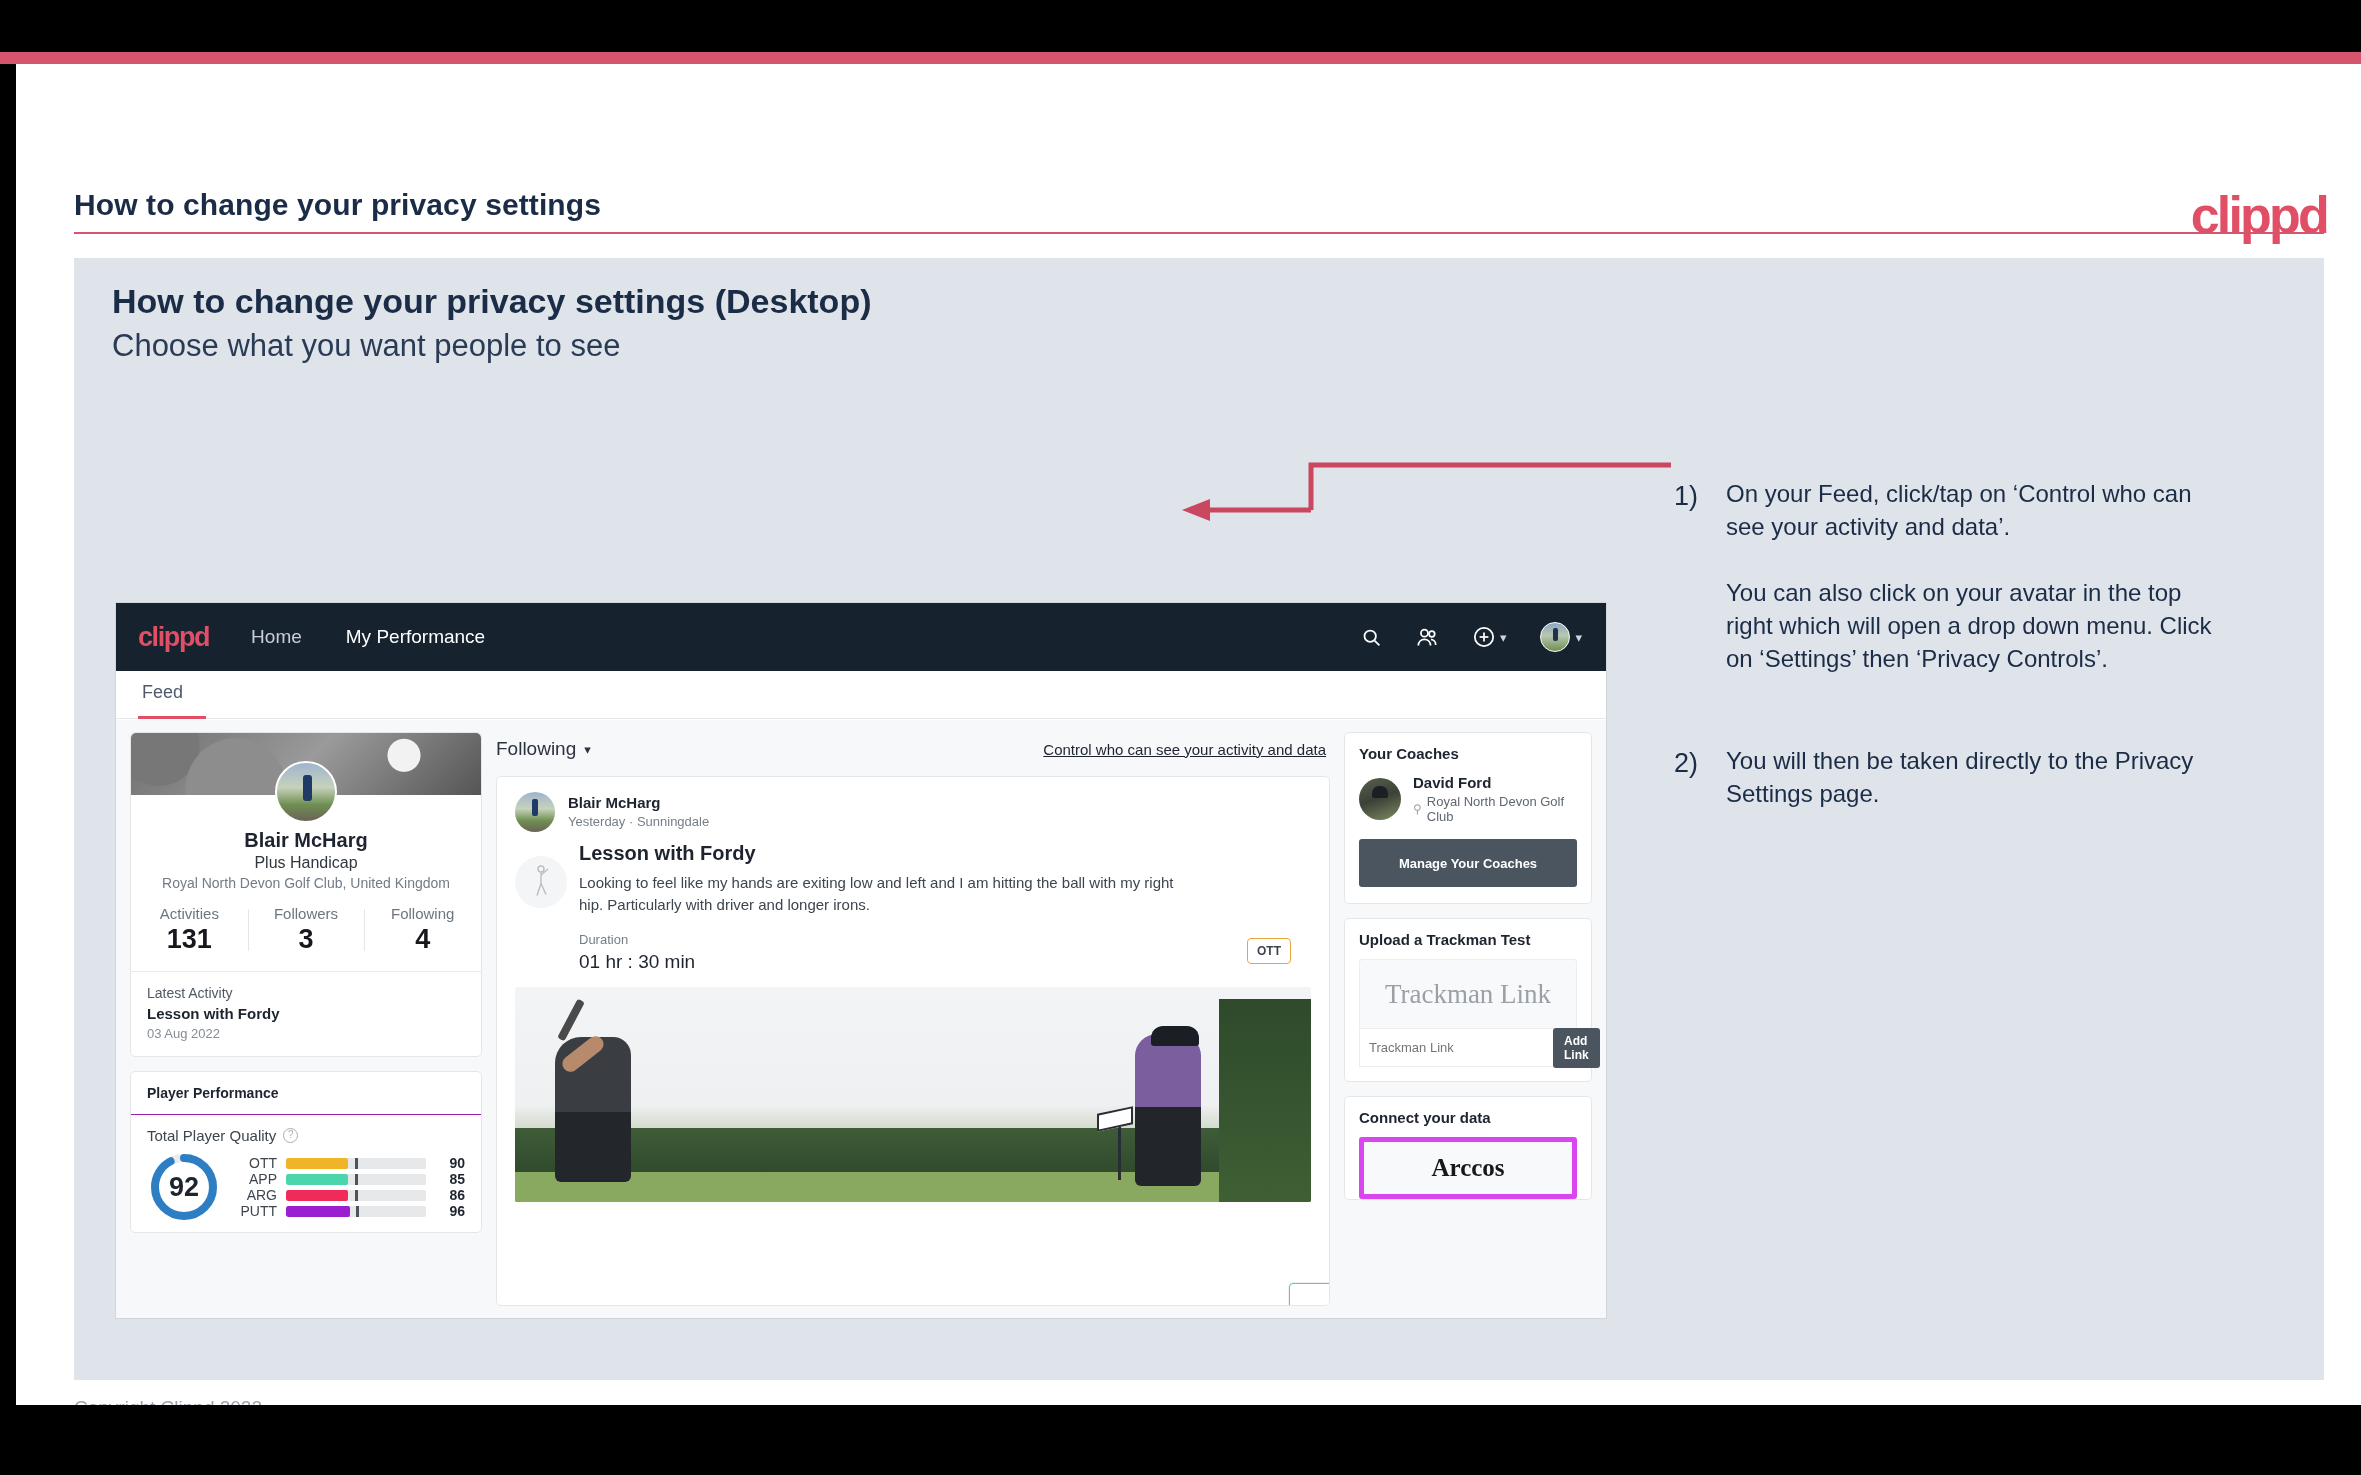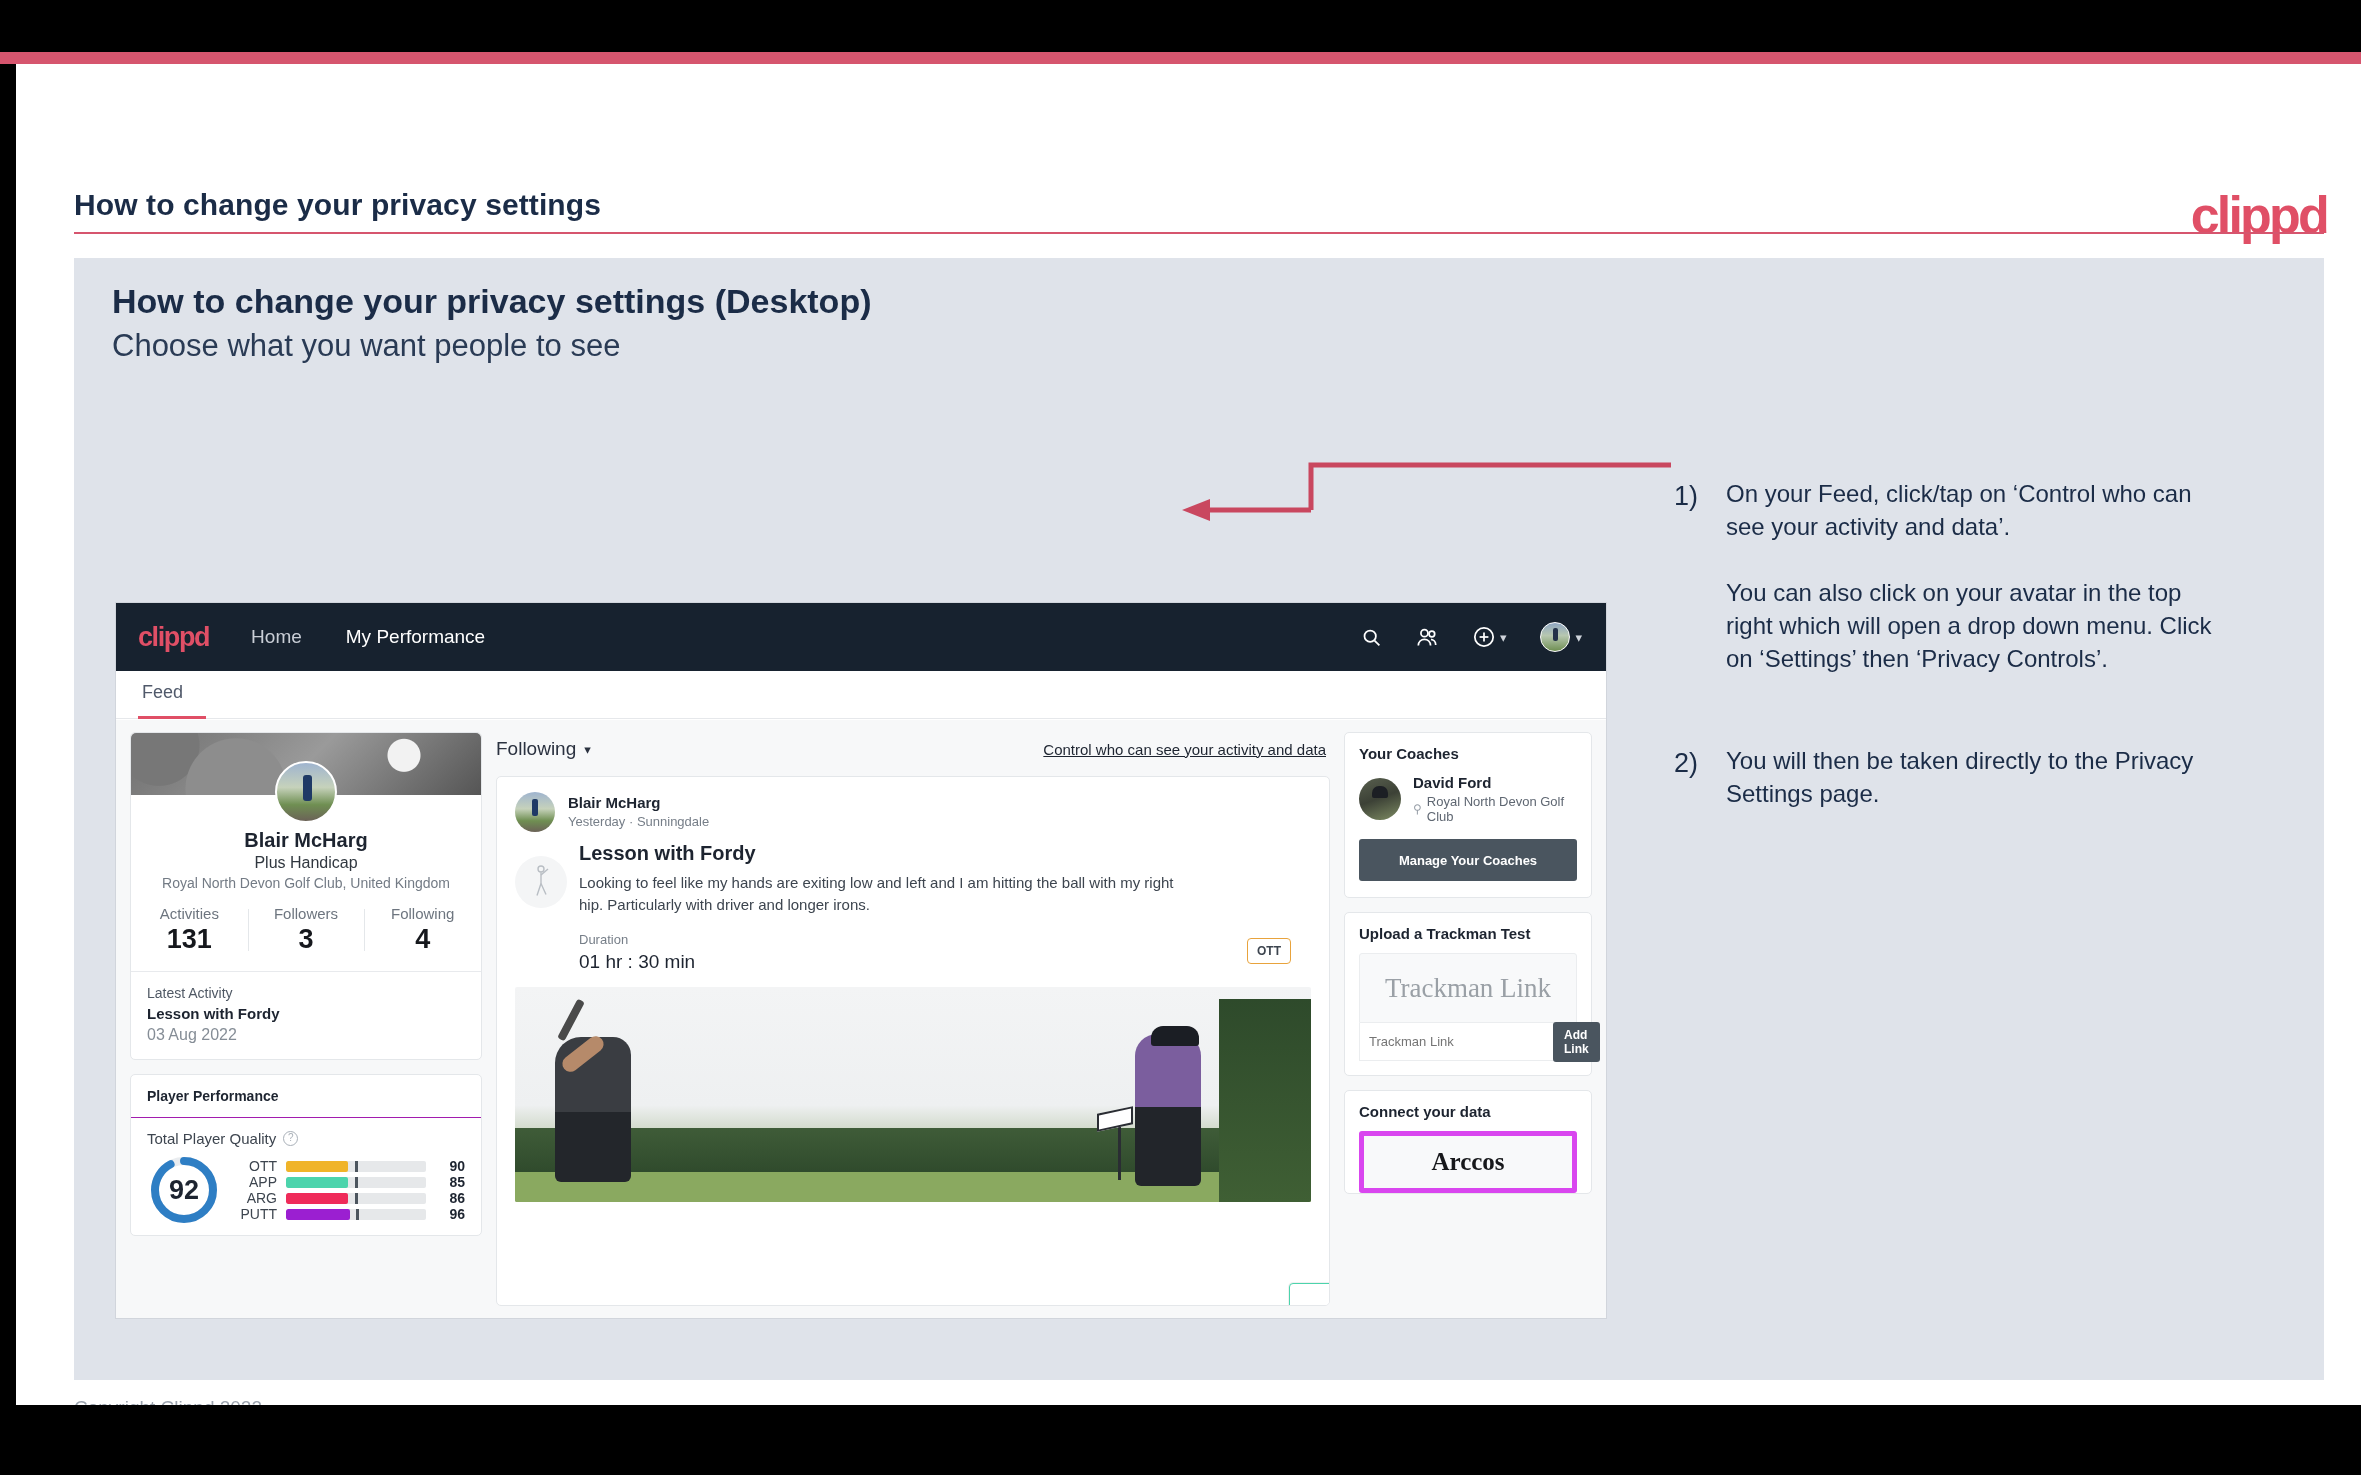--- a/index.html
+++ b/index.html
@@ -140,21 +140,21 @@
   .stat { flex:1; text-align:center; position:relative; }
   .stat + .stat:before{
     content:""; position:absolute; left:0; top:4px; bottom:4px; width:1px; background:#e4e7ea;
   }
   .stat-label { font-size:15px; color:#6d757f; }
   .stat-value { font-size:27px; font-weight:700; color:#16181d; margin-top:2px; }
   .profile-divider { height:1px; background:#e8eaed; }
   .latest { padding:13px 16px 15px; }
   .latest-label { font-size:14px; color:#4f5864; }
   .latest-title { font-size:15px; font-weight:700; color:#1d2430; margin-top:4px; }
-  .latest-date { font-size:16px; color:#858d96; margin-top:4px; }
+  .latest-date { font-size:13px; color:#858d96; margin-top:4px; }
 
   .perf-head {
     padding:13px 16px; font-size:14px; font-weight:700; color:#1d2430;
     border-bottom:1px solid #a21caf;
   }
   .perf-body { padding:12px 16px 8px; }
   .tpq-row { display:flex; align-items:center; gap:7px; }
   .tpq-label { font-size:15px; color:#3d454f; }
   .help-icon {
     width:15px; height:15px; border-radius:50%; border:1.4px solid #a9b0b8;
@@ -272,21 +272,21 @@
     position:relative;
   }
   .coach-avatar:after{
     content:""; position:absolute; left:13px; top:8px; width:16px; height:12px;
     background:#1c1f24; border-radius:7px 7px 2px 2px;
   }
   .coach-name { font-size:15px; font-weight:700; color:#1d2430; }
   .coach-club { font-size:13px; color:#5f6772; margin-top:3px; display:flex; gap:5px; align-items:center; }
   .pin-icon { color:#9aa1aa; font-size:12px; }
   .manage-btn {
-    margin:15px 14px 16px; height:42px; background:#4a555f; color:#fff;
+    margin:15px 14px 16px; height:48px; background:#4a555f; color:#fff;
     border-radius:3px; font-size:13px; font-weight:700;
     display:flex; align-items:center; justify-content:center;
   }
   .tm-box {
     margin:11px 14px 0; height:70px; background:#f8f9fa; border:1px solid #ebedef;
     border-radius:3px 3px 0 0; display:flex; align-items:center; justify-content:center;
   }
   .tm-wordmark { font-family:"Liberation Serif", serif; font-size:27px; color:#9aa0a6; }
   .tm-input-row {
     margin:0 14px 14px; height:38px; border:1px solid #ebedef; border-top:none;

